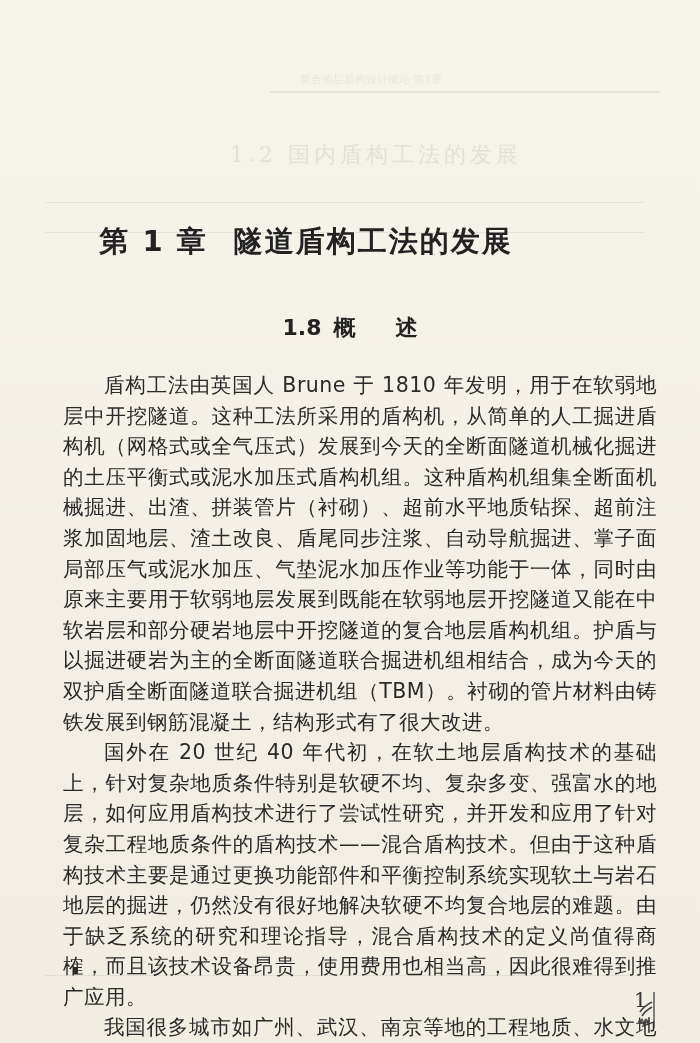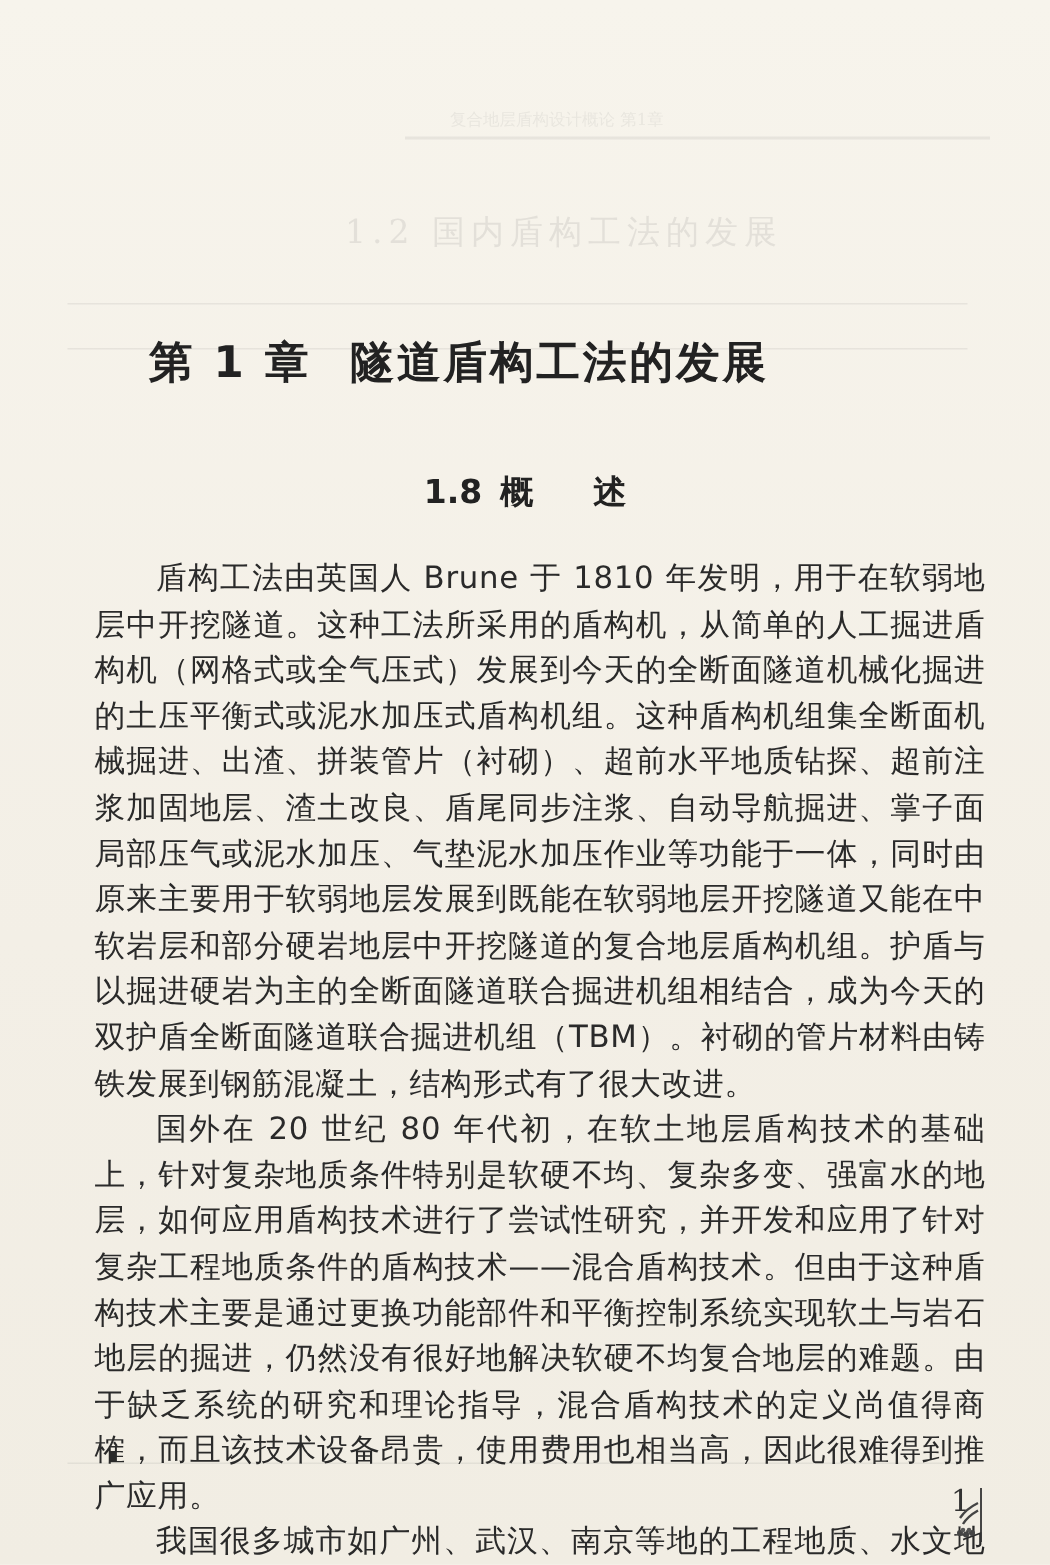--- a/index.html
+++ b/index.html
@@ -67,21 +67,21 @@
   <h1 class="chapter-title" style="margin:0">
     <span class="num">第 1 章</span><span>隧道盾构工法的发展</span>
   </h1>
 
   <h2 class="section-title" style="margin:0">
     <span class="sec-num">1.8</span><span class="sec-w1">概</span><span>述</span>
   </h2>
 
   <div class="body-text">
     <p>盾构工法由英国人 Brune 于 1810 年发明，用于在软弱地层中开挖隧道。这种工法所采用的盾构机，从简单的人工掘进盾构机（网格式或全气压式）发展到今天的全断面隧道机械化掘进的土压平衡式或泥水加压式盾构机组。这种盾构机组集全断面机械掘进、出渣、拼装管片（衬砌）、超前水平地质钻探、超前注浆加固地层、渣土改良、盾尾同步注浆、自动导航掘进、掌子面局部压气或泥水加压、气垫泥水加压作业等功能于一体，同时由原来主要用于软弱地层发展到既能在软弱地层开挖隧道又能在中软岩层和部分硬岩地层中开挖隧道的复合地层盾构机组。护盾与以掘进硬岩为主的全断面隧道联合掘进机组相结合，成为今天的双护盾全断面隧道联合掘进机组（TBM）。衬砌的管片材料由铸铁发展到钢筋混凝土，结构形式有了很大改进。</p>
-    <p>国外在 20 世纪 80 年代初，在软土地层盾构技术的基础上，针对复杂地质条件特别是软硬不均、复杂多变、强富水的地层，如何应用盾构技术进行了尝试性研究，并开发和应用了针对复杂工程地质条件的盾构技术——混合盾构技术。但由于这种盾构技术主要是通过更换功能部件和平衡控制系统实现软土与岩石地层的掘进，仍然没有很好地解决软硬不均复合地层的难题。由于缺乏系统的研究和理论指导，混合盾构技术的定义尚值得商榷，而且该技术设备昂贵，使用费用也相当高，因此很难得到推广应用。</p>
+    <p>国外在 20 世纪 40 年代初，在软土地层盾构技术的基础上，针对复杂地质条件特别是软硬不均、复杂多变、强富水的地层，如何应用盾构技术进行了尝试性研究，并开发和应用了针对复杂工程地质条件的盾构技术——混合盾构技术。但由于这种盾构技术主要是通过更换功能部件和平衡控制系统实现软土与岩石地层的掘进，仍然没有很好地解决软硬不均复合地层的难题。由于缺乏系统的研究和理论指导，混合盾构技术的定义尚值得商榷，而且该技术设备昂贵，使用费用也相当高，因此很难得到推广应用。</p>
     <p>我国很多城市如广州、武汉、南京等地的工程地质、水文地质条件十分复杂，对采用盾构工法修建隧道存在很多疑虑，但科技人员经过近 10 多年来的工程实践和系统的理论研究，立足于工程实践，使很多疑虑都找到了圆满的答案，并提出了复合地层的盾构技术。复合盾构技术从探索阶段到目前已在我国全面推广应用，为编写本书奠定了良好的基础。</p>
   </div>
 
   <div class="folio">1</div>
   <svg class="folio-ornament" viewBox="0 0 40 40">
     <line x1="24" y1="2" x2="24" y2="38" stroke="#333" stroke-width="1.2"></line>
     <path d="M22 12 Q14 16 10 22" stroke="#444" stroke-width="1.6" fill="none"></path>
     <path d="M22 17 Q15 21 12 26" stroke="#444" stroke-width="1.6" fill="none"></path>
     <circle cx="10" cy="32" r="2" fill="#444"></circle>
     <circle cx="14" cy="33" r="2" fill="#444"></circle>

